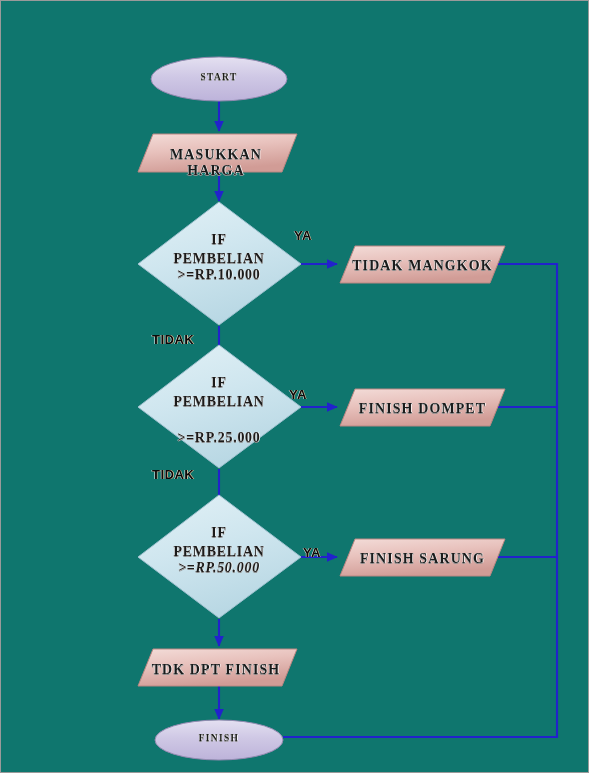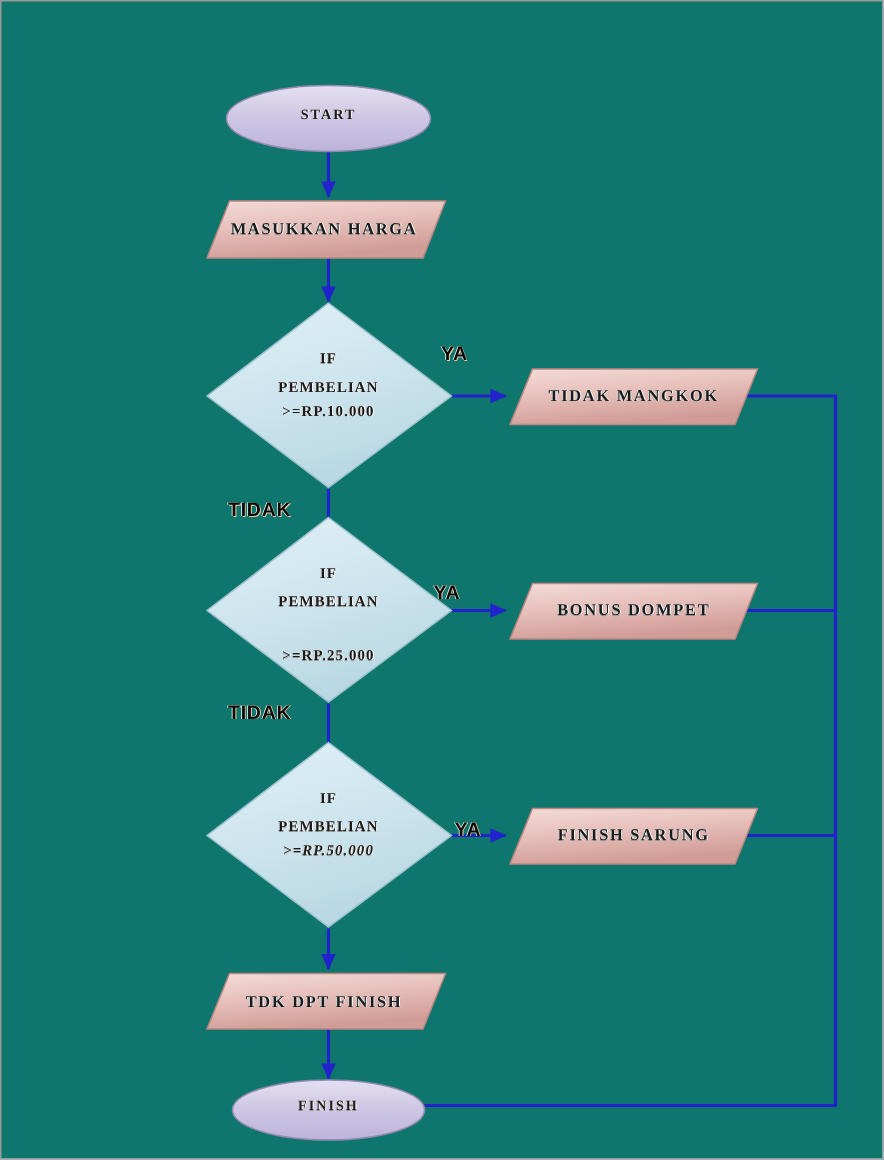--- a/index.html
+++ b/index.html
@@ -47,27 +47,27 @@
     letter-spacing: 0.5px;
     text-shadow: 0.6px 0.4px #f3c9a0, -0.5px 0 #ffffff;
   }
   .terminal-text {
     font-size: 9.5px;
     font-family: "Liberation Serif", serif;
     font-weight: bold;
     letter-spacing: 1.3px;
   }
   .io-text {
-    font-size: 11px;
+    font-size: 14px;
     font-family: "Liberation Serif", serif;
     font-weight: bold;
     letter-spacing: 1.1px;
   }
   .dec-text {
-    font-size: 10px;
+    font-size: 14px;
     font-family: "Liberation Serif", serif;
     font-weight: bold;
     line-height: 12.5px;
     letter-spacing: 0.7px;
   }
 </style>
 </head>
 <body>
 
 <div id="page">
@@ -149,21 +149,21 @@
   <div class="node-label dec-text" style="left:163px; top:233px; width:110px;">IF</div>
   <div class="node-label dec-text" style="left:163px; top:252px; width:110px;">PEMBELIAN</div>
   <div class="node-label dec-text" style="left:163px; top:268px; width:110px;">&gt;=RP.10.000</div>
 
   <div class="node-label io-text" style="left:344px; top:257px; width:155px;">TIDAK MANGKOK</div>
 
   <div class="node-label dec-text" style="left:163px; top:376px; width:110px;">IF</div>
   <div class="node-label dec-text" style="left:163px; top:395px; width:110px;">PEMBELIAN</div>
   <div class="node-label dec-text" style="left:163px; top:411px; width:110px;margin-top:20px;">&gt;=RP.25.000</div>
 
-  <div class="node-label io-text" style="left:344px; top:400px; width:155px;">BONUS DOMPET</div>
+  <div class="node-label io-text" style="left:344px; top:400px; width:155px;">FINISH DOMPET</div>
 
   <div class="node-label dec-text" style="left:163px; top:526px; width:110px;">IF</div>
   <div class="node-label dec-text" style="left:163px; top:545px; width:110px;">PEMBELIAN</div>
   <div class="node-label dec-text" style="left:163px; top:561px; width:110px;font-style:italic;">&gt;=RP.50.000</div>
 
   <div class="node-label io-text" style="left:344px; top:550px; width:155px;">FINISH SARUNG</div>
 
   <div class="node-label io-text" style="left:140px; top:661px; width:150px;">TDK DPT FINISH</div>
 
   <div class="node-label terminal-text" style="left:168px; top:732px; width:100px;text-align:center;">FINISH</div>

